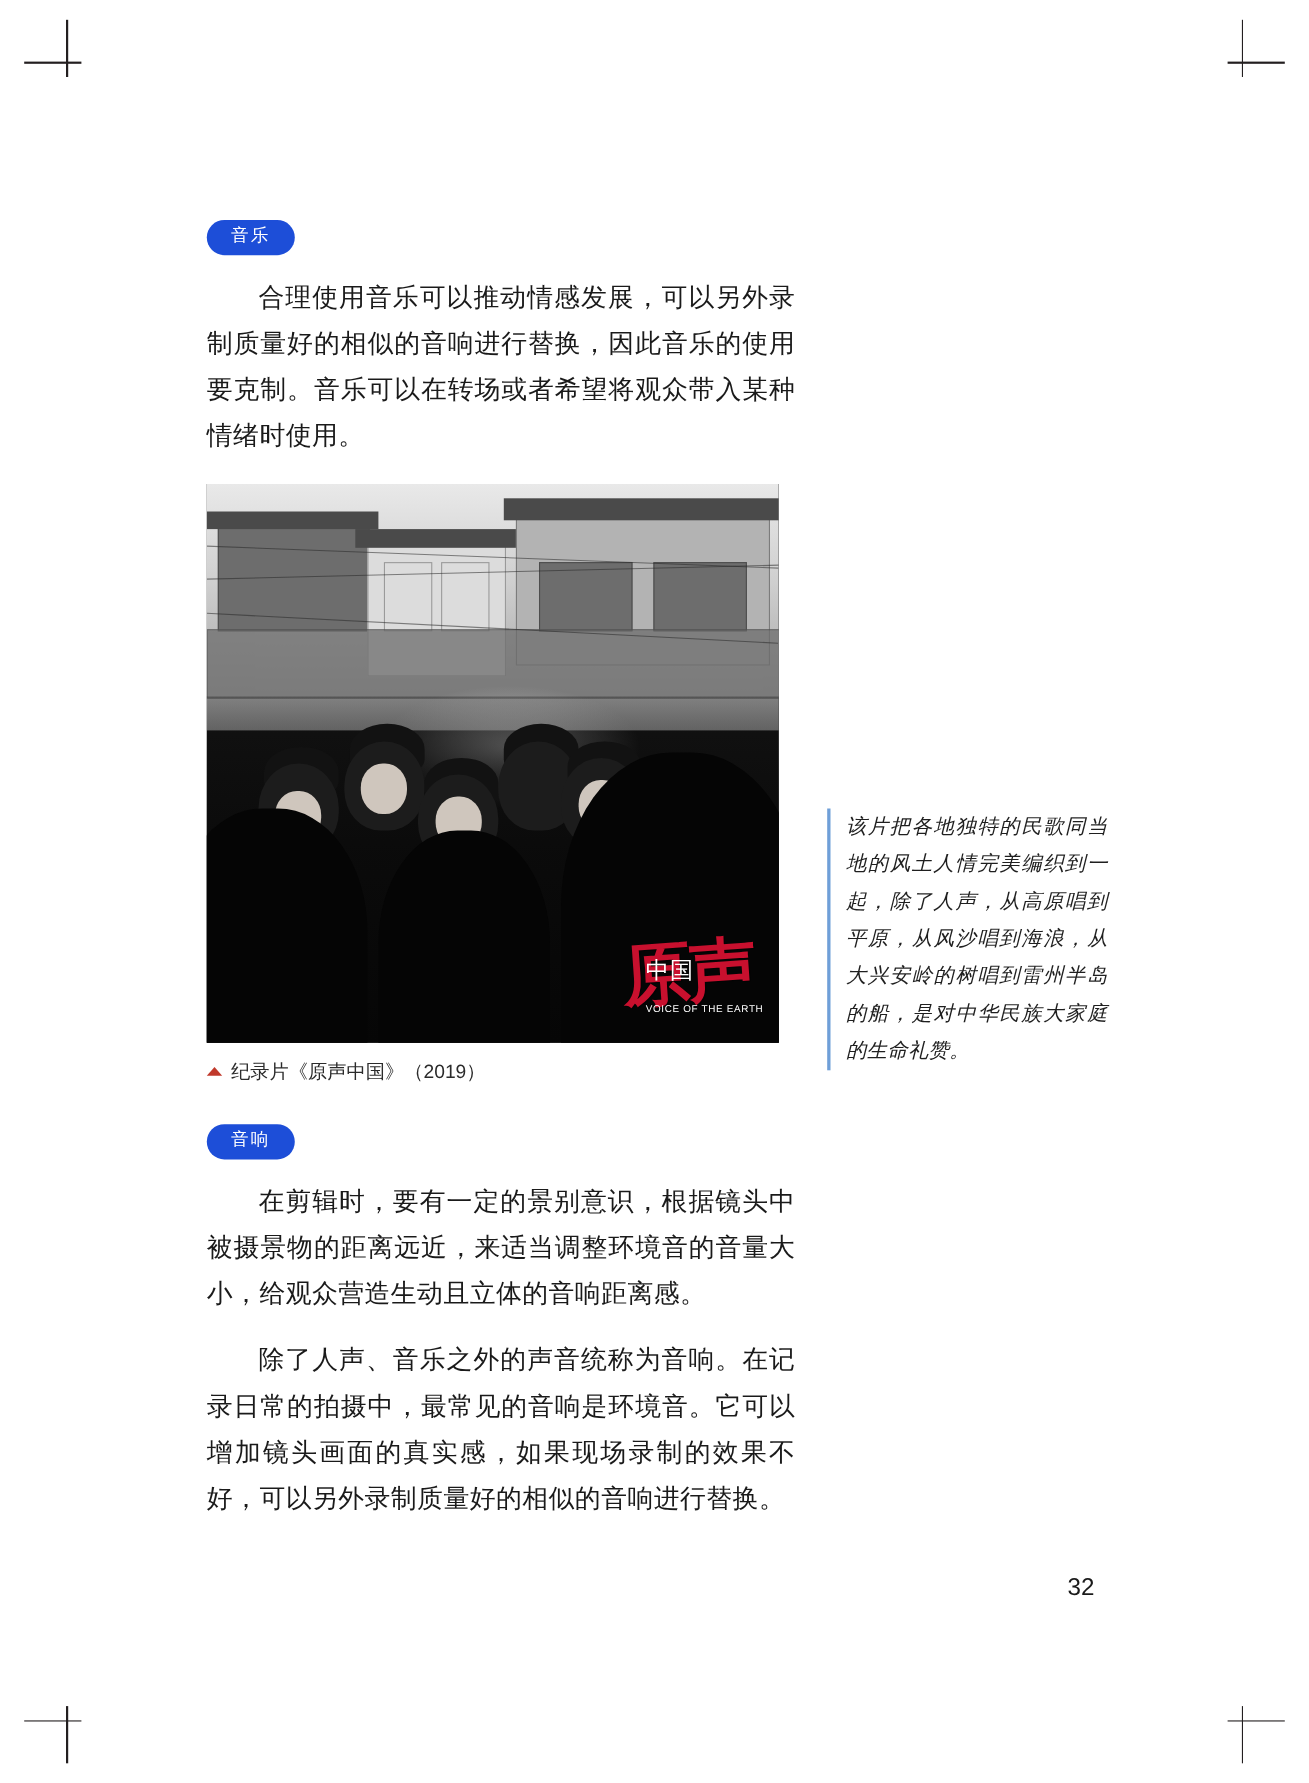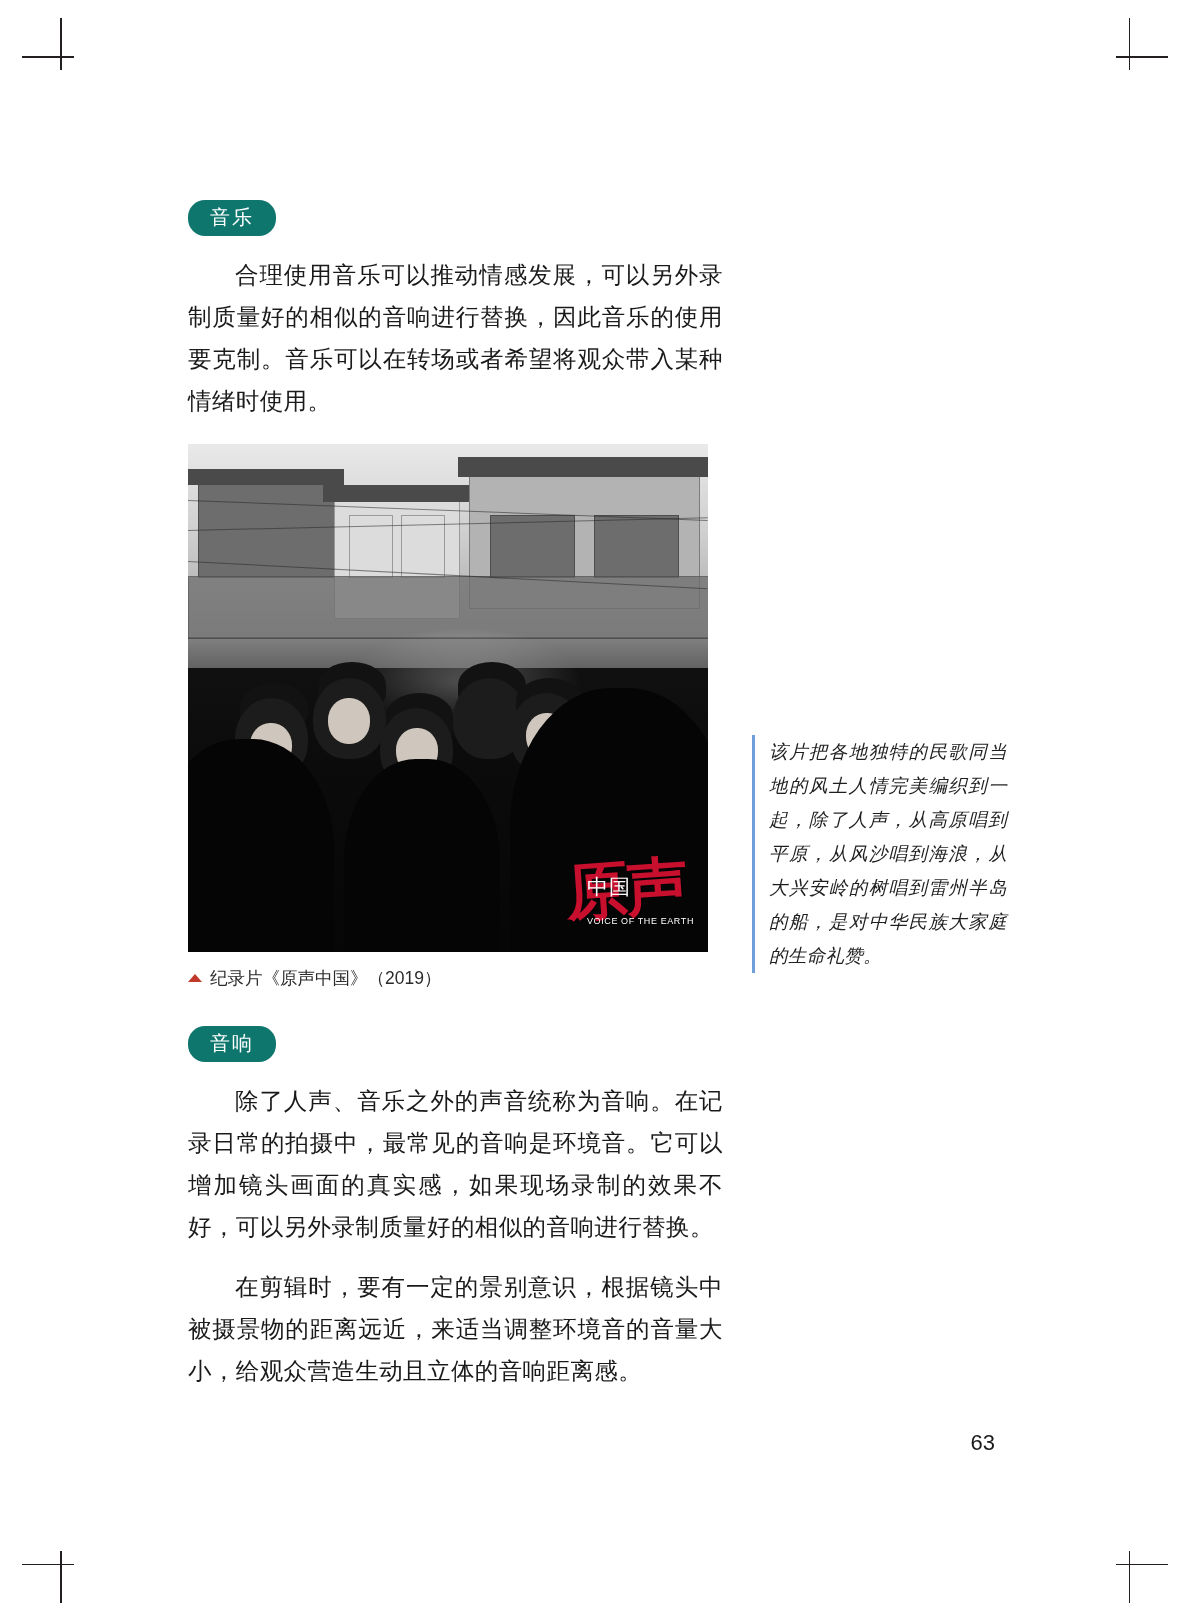--- a/index.html
+++ b/index.html
@@ -56,24 +56,24 @@
 
   .col-main {
     position: absolute;
     left: 188px;
     top: 200px;
     width: 535px;
   }
 
   .tag {
     display: inline-block;
-    background: #0f766e;
+    background: #1d4ed8;
     color: #ffffff;
     font-family: "Liberation Sans", sans-serif;
-    font-size: 20px;
+    font-size: 16px;
     letter-spacing: 2px;
     padding: 7px 22px 9px 22px;
     border-radius: 17px;
     line-height: 1;
   }
 
   .para {
     font-size: 23.5px;
     line-height: 42px;
     text-indent: 2em;
@@ -305,23 +305,23 @@
       </div>
 
       <div class="caption">
         <span class="tri"></span>
         <span>纪录片《原声中国》（2019）</span>
       </div>
     </div>
 
     <div class="tag-2-wrap">
       <div class="tag">音响</div>
+      <p class="para">在剪辑时，要有一定的景别意识，根据镜头中被摄景物的距离远近，来适当调整环境音的音量大小，给观众营造生动且立体的音响距离感。</p>
       <p class="para">除了人声、音乐之外的声音统称为音响。在记录日常的拍摄中，最常见的音响是环境音。它可以增加镜头画面的真实感，如果现场录制的效果不好，可以另外录制质量好的相似的音响进行替换。</p>
-      <p class="para">在剪辑时，要有一定的景别意识，根据镜头中被摄景物的距离远近，来适当调整环境音的音量大小，给观众营造生动且立体的音响距离感。</p>
     </div>
 
   </div>
 
   <div class="sidenote">该片把各地独特的民歌同当地的风土人情完美编织到一起，除了人声，从高原唱到平原，从风沙唱到海浪，从大兴安岭的树唱到雷州半岛的船，是对中华民族大家庭的生命礼赞。</div>
 
-  <div class="page-number">63</div>
+  <div class="page-number">32</div>
 
 </div>
 
 </body></html>

